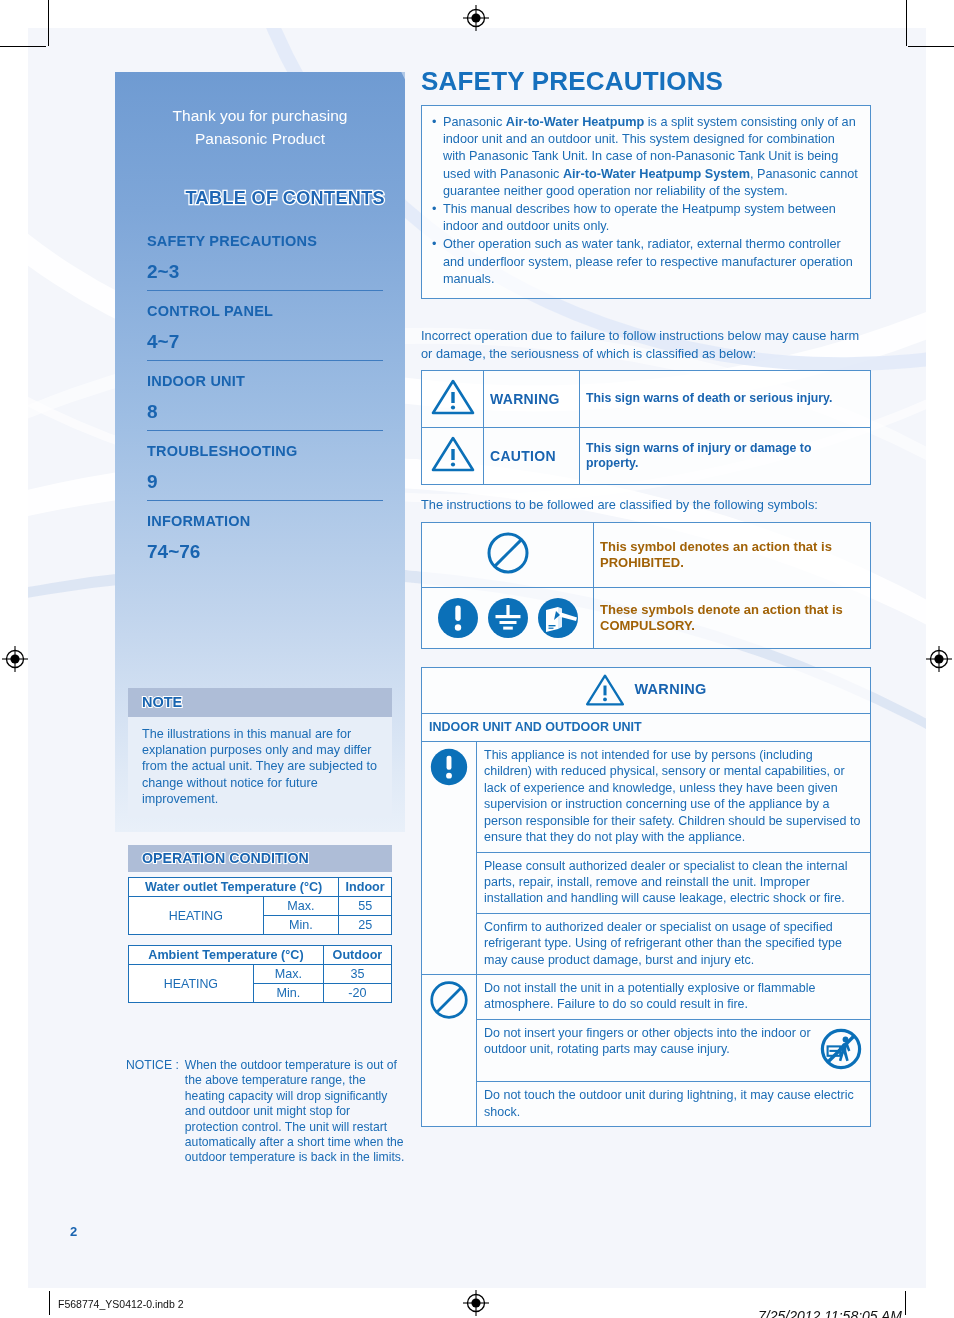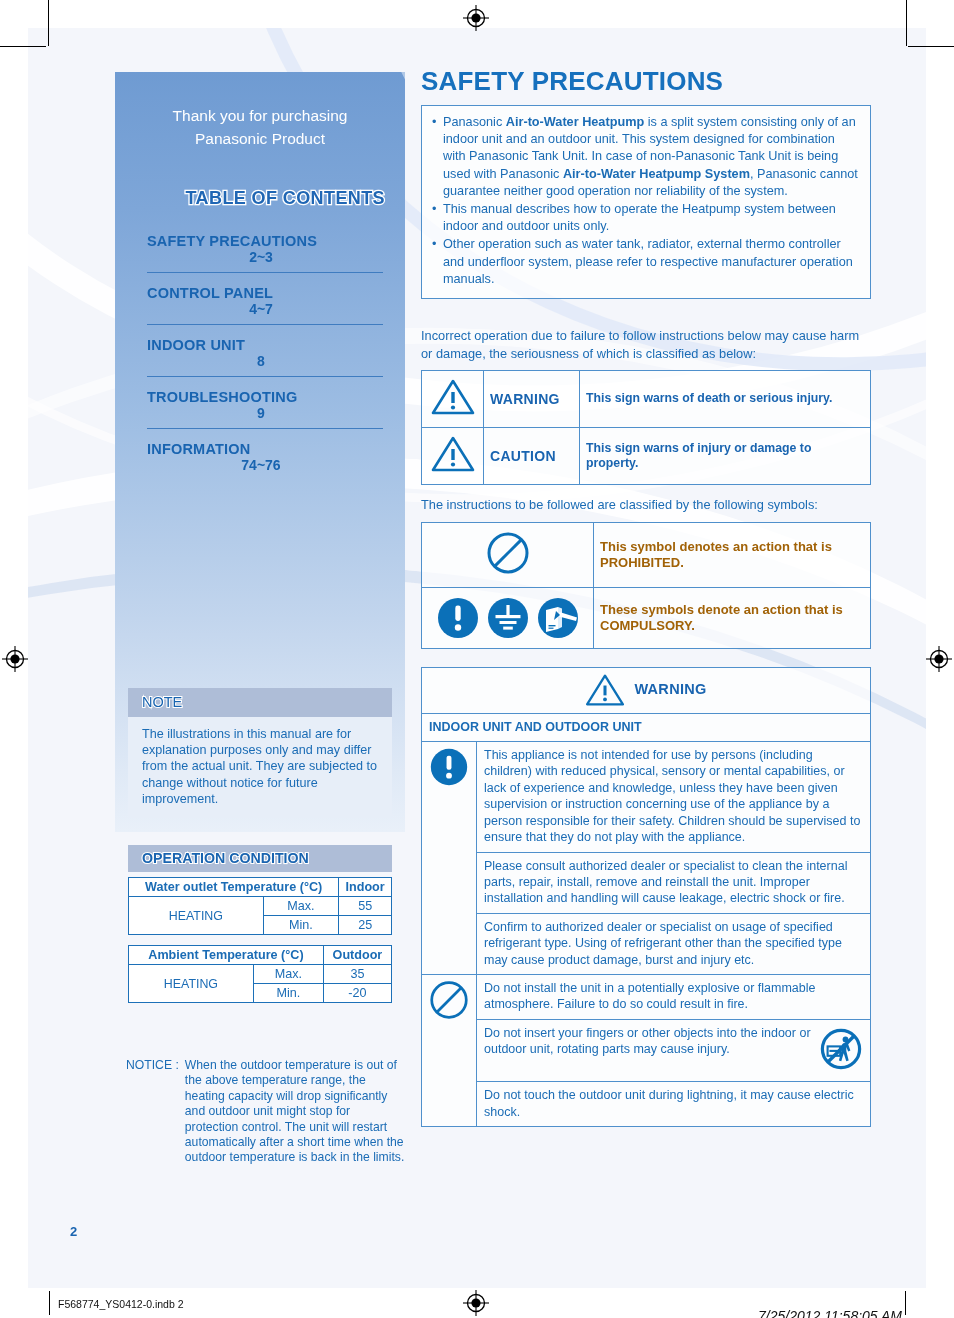--- a/index.html
+++ b/index.html
@@ -113,34 +113,34 @@
   }
 
   .toc-list { position: relative; margin: 24px 22px 0 32px; }
   .toc-item { padding-bottom: 7px; }
   .toc-item + .toc-item { border-top: 1.2px solid #3f7cc0; padding-top: 12px; }
   .toc-title {
     color: #1964b0; font-weight: bold; font-size: 14.5px;
     letter-spacing: .2px;
   }
   .toc-pages {
-    color: #1964b0; font-weight: bold; font-size: 14px;
-    text-align: center; margin-top: 0; padding-right: 8px;
+    color: #1964b0; font-weight: bold; font-size: 19px;
+    text-align: left; margin-top: 12px; padding-right: 8px;
   }
 
   
   #note-box {
     position: absolute;
     left: 128px; top: 688px;
     width: 264px;
   }
   .note-head {
     background: #aebdd7;
     padding: 6px 10px 7px 14px;
-    font-size: 14.5px; font-weight: normal;
+    font-size: 14.5px; font-weight: bold;
     color: #1964b0;
     -webkit-text-stroke: 2.2px #ffffff;
     paint-order: stroke fill;
   }
   .note-body {
     background: #e7eef8;
     padding: 9px 10px 11px 14px;
     color: #1b6cb5;
     font-size: 12.6px;
     line-height: 16.2px;

